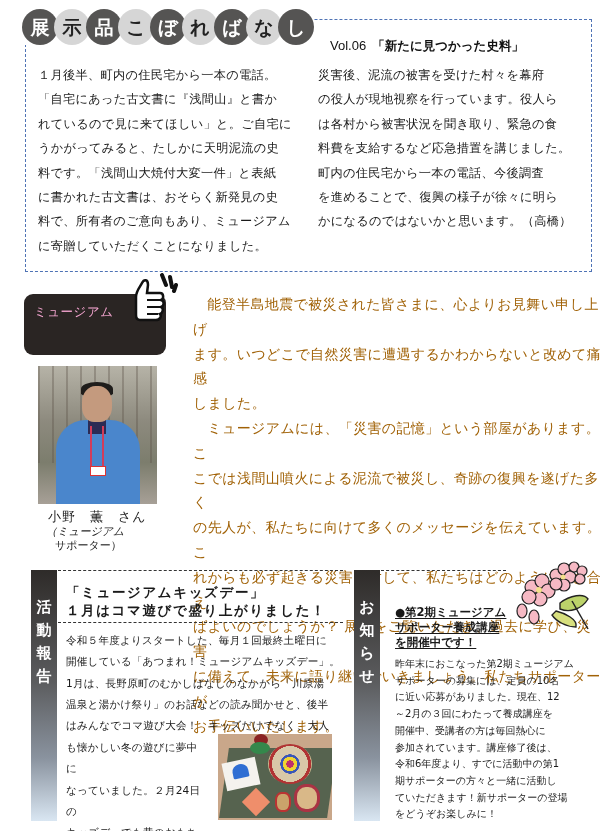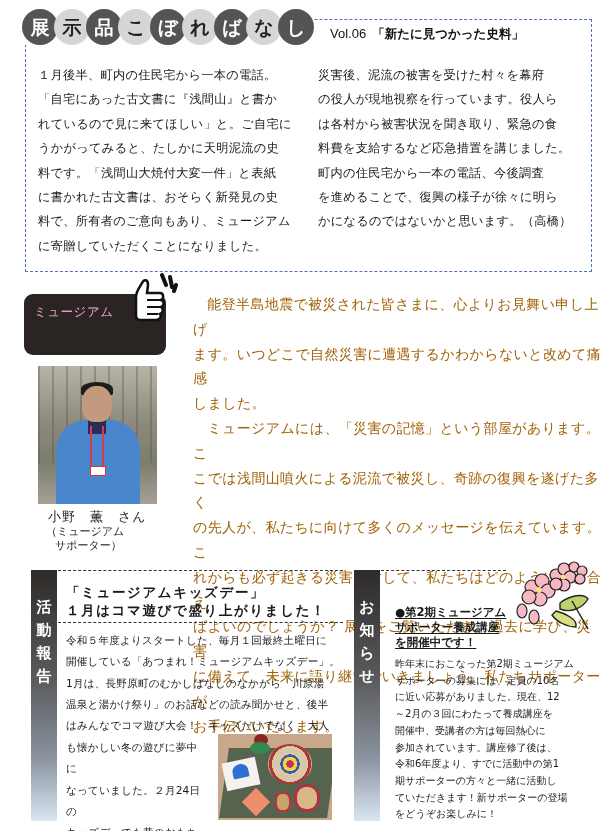--- a/index.html
+++ b/index.html
@@ -17,21 +17,21 @@
   }
   .bubble {
     width: 36px; height: 36px; border-radius: 50%; margin-right: -4px;
     display: flex; align-items: center; justify-content: center;
     font-size: 19px; font-weight: bold; line-height: 1;
   }
   .bubble.dark { background: #555453; color: #fff; }
   .bubble.light { background: #d6d6d6; color: #222; }
 
   .vol-title {
-    position: absolute; left: 330px; top: 26px; font-size: 12.5px; color: #111; z-index: 3;
+    position: absolute; left: 330px; top: 38px; font-size: 12.5px; color: #111; z-index: 3;
     background: #fff;
   }
   .vol-title .vol { font-family: "Liberation Sans", sans-serif; font-size: 13px; margin-right: 6px; }
   .vol-title .vt { font-weight: bold; }
 
   .col-text {
     position: absolute; font-size: 12.2px; line-height: 24.4px; color: #1a1a1a;
     font-family: "DejaVu Serif", serif; letter-spacing: 0.3px;
   }
   .col-left { left: 38px; top: 63px; width: 260px; }
@@ -58,21 +58,21 @@
     background: repeating-linear-gradient(90deg, rgba(90,80,70,0.35) 0 2px, transparent 2px 14px); }
   .photo .head { position: absolute; left: 44px; top: 20px; width: 30px; height: 36px; background: #c49a7e; border-radius: 45% 45% 40% 40%; }
   .photo .hair { position: absolute; left: 43px; top: 16px; width: 32px; height: 14px; background: #1f1d1b; border-radius: 50% 50% 20% 20%; }
   .photo .body { position: absolute; left: 18px; top: 54px; width: 84px; height: 90px; background: #4a86cc; border-radius: 30px 30px 0 0; }
   .photo .neck { position: absolute; left: 50px; top: 54px; width: 18px; height: 14px; background: #2b2b55; }
   .photo .lanyard { position: absolute; left: 52px; top: 60px; width: 14px; height: 40px; border-left: 2px solid #d23c5a; border-right: 2px solid #d23c5a; }
   .photo .badge { position: absolute; left: 52px; top: 100px; width: 16px; height: 10px; background: #fff; border: 1px solid #d33; }
 
   .caption { position: absolute; left: 48px; top: 510px; font-size: 12px; line-height: 14px; color: #222; }
   .caption .name { font-size: 13px; letter-spacing: 1px; white-space: pre; }
-  .caption .role1 { font-size: 11px; margin-left: -2px; margin-top: 1px; }
+  .caption .role1 { font-size: 11px; margin-left: -2px; margin-top: 1px; font-style: italic; }
   .caption .role2 { font-size: 11px; margin-left: 7px; }
 
   .reco-text {
     position: absolute; left: 185px; top: 292px; width: 410px;
     font-size: 14px; line-height: 24.8px; color: #a16207; letter-spacing: 0.35px; margin-left: 8px;
   }
   .reco-text p { white-space: pre-line; }
 
   
   .side-tab {

